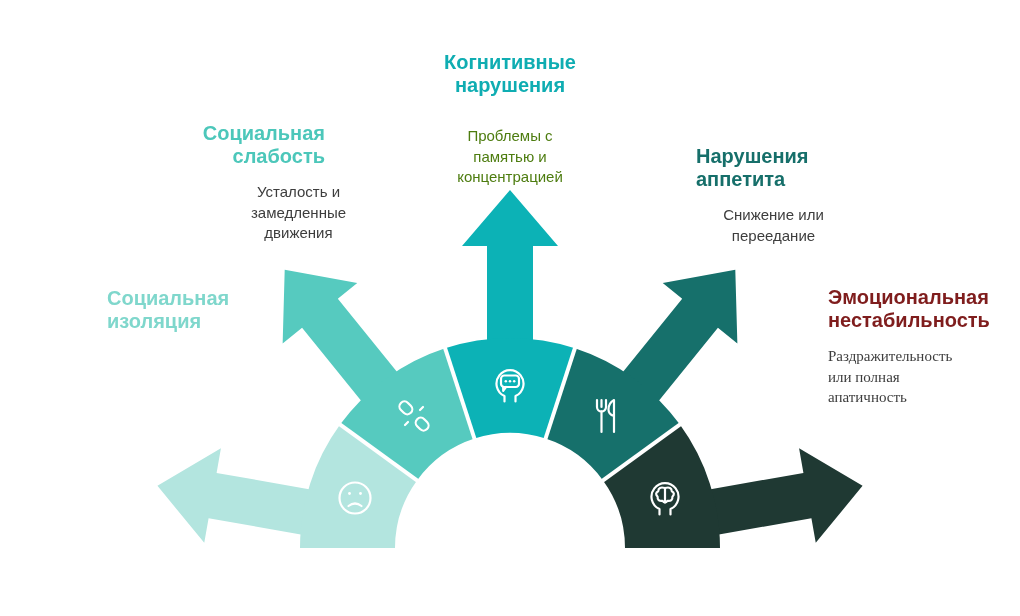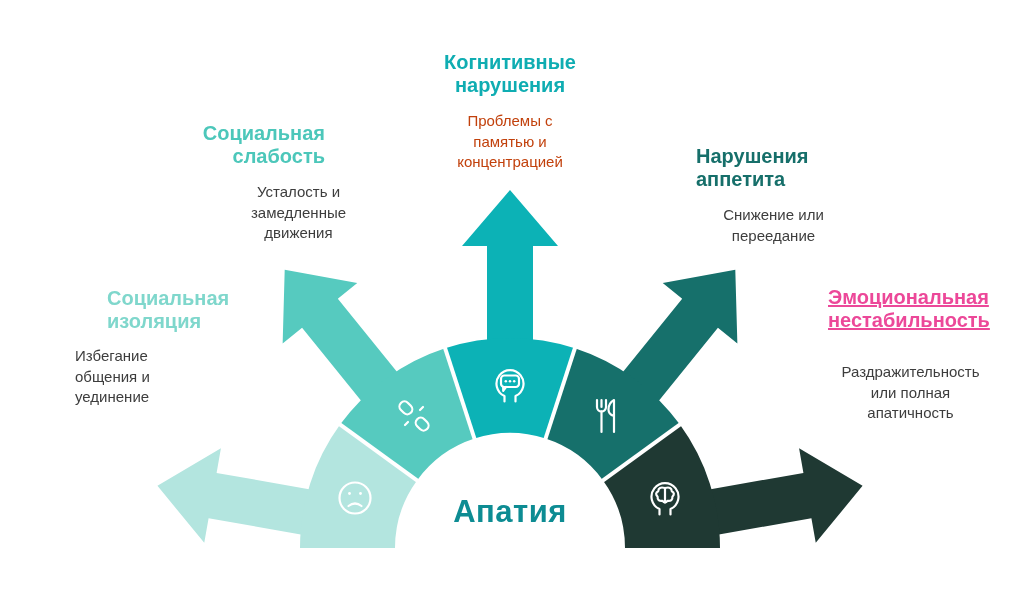--- a/index.html
+++ b/index.html
@@ -20,21 +20,21 @@
   }
   .t1{left:75px;top:287px;width:150px;text-align:left;}
   .d1{left:75px;top:346px;width:150px;text-align:left;}
   .t2{left:180px;top:122px;width:145px;text-align:right;}
   .d2{left:236px;top:182px;width:125px;text-align:center;}
   .t3{left:415px;top:51px;width:190px;text-align:center;}
   .d3{left:415px;top:111px;width:190px;text-align:center;}
   .t4{left:696px;top:145px;width:165px;text-align:left;}
   .d4{left:696px;top:205px;width:155px;text-align:center;}
   .t5{left:828px;top:286px;width:175px;text-align:left;}
-  .d5{left:828px;top:362px;width:165px;text-align:center;}
+  .d5{left:828px;top:346px;width:165px;text-align:left;font-family:Liberation Serif, serif;}
 </style>
 </head>
 <body>
 
 <div class="stage">
 
   <svg class="diagram-svg" width="1020" height="616" viewBox="0 0 1020 616">
 
     <g>
       <polygon points="148,-23 302,-23 302,-48 358,0 302,48 302,23 148,23" transform="translate(510,548) rotate(-170)" fill="#b3e5df"></polygon>
@@ -96,42 +96,38 @@
         <path d="M -5.5 16.5 V 11 A 13.5 13.5 0 1 1 5.5 11 V 16.5"></path>
         <path d="M 0 -10 V 4.4"></path>
         <path d="M 0 -10 q -6.5 -1.8 -6.8 3.2 q -3.8 2.2 -0.6 5.6 q -0.4 4.6 5 4 q 1 1.6 2.4 1.6 q 1.4 0 2.4 -1.6 q 5.4 0.6 5 -4 q 3.2 -3.4 -0.6 -5.6 q -0.3 -5 -6.8 -3.2"></path>
       </g>
 
     </g>
   </svg>
 
   <h3 class="label branch-title t1" style="color: rgb(127, 215, 204); margin-left: 32px;">Социальная
 изоляция</h3>
-  <p class="label branch-desc d1" style="color: rgb(61, 61, 61);">Избегание
-общения и
-уединение</p>
 
   <h3 class="label branch-title t2" style="color: rgb(76, 199, 186);">Социальная
 слабость</h3>
   <p class="label branch-desc d2" style="color: rgb(61, 61, 61);">Усталость и
 замедленные
 движения</p>
 
   <h3 class="label branch-title t3" style="color: rgb(15, 173, 178);">Когнитивные
 нарушения</h3>
-  <p class="label branch-desc d3" style="color: #c2410c;">Проблемы с
+  <p class="label branch-desc d3" style="color: #4d7c0f; margin-top: 15px;">Проблемы с
 памятью и
 концентрацией</p>
 
   <h3 class="label branch-title t4" style="color: rgb(22, 111, 106);">Нарушения
 аппетита</h3>
   <p class="label branch-desc d4" style="color: rgb(61, 61, 61);">Снижение или
 переедание</p>
 
-  <h3 class="label branch-title t5" style="color: #ec4899; text-decoration: underline;">Эмоциональная
+  <h3 class="label branch-title t5" style="color: #7f1d1d;">Эмоциональная
 нестабильность</h3>
   <p class="label branch-desc d5" style="color: rgb(61, 61, 61);">Раздражительность
 или полная
 апатичность</p>
 
-  <div class="center-label" style="color: rgb(13, 140, 147);">Апатия</div>
 
 </div>
 
 </body></html>

